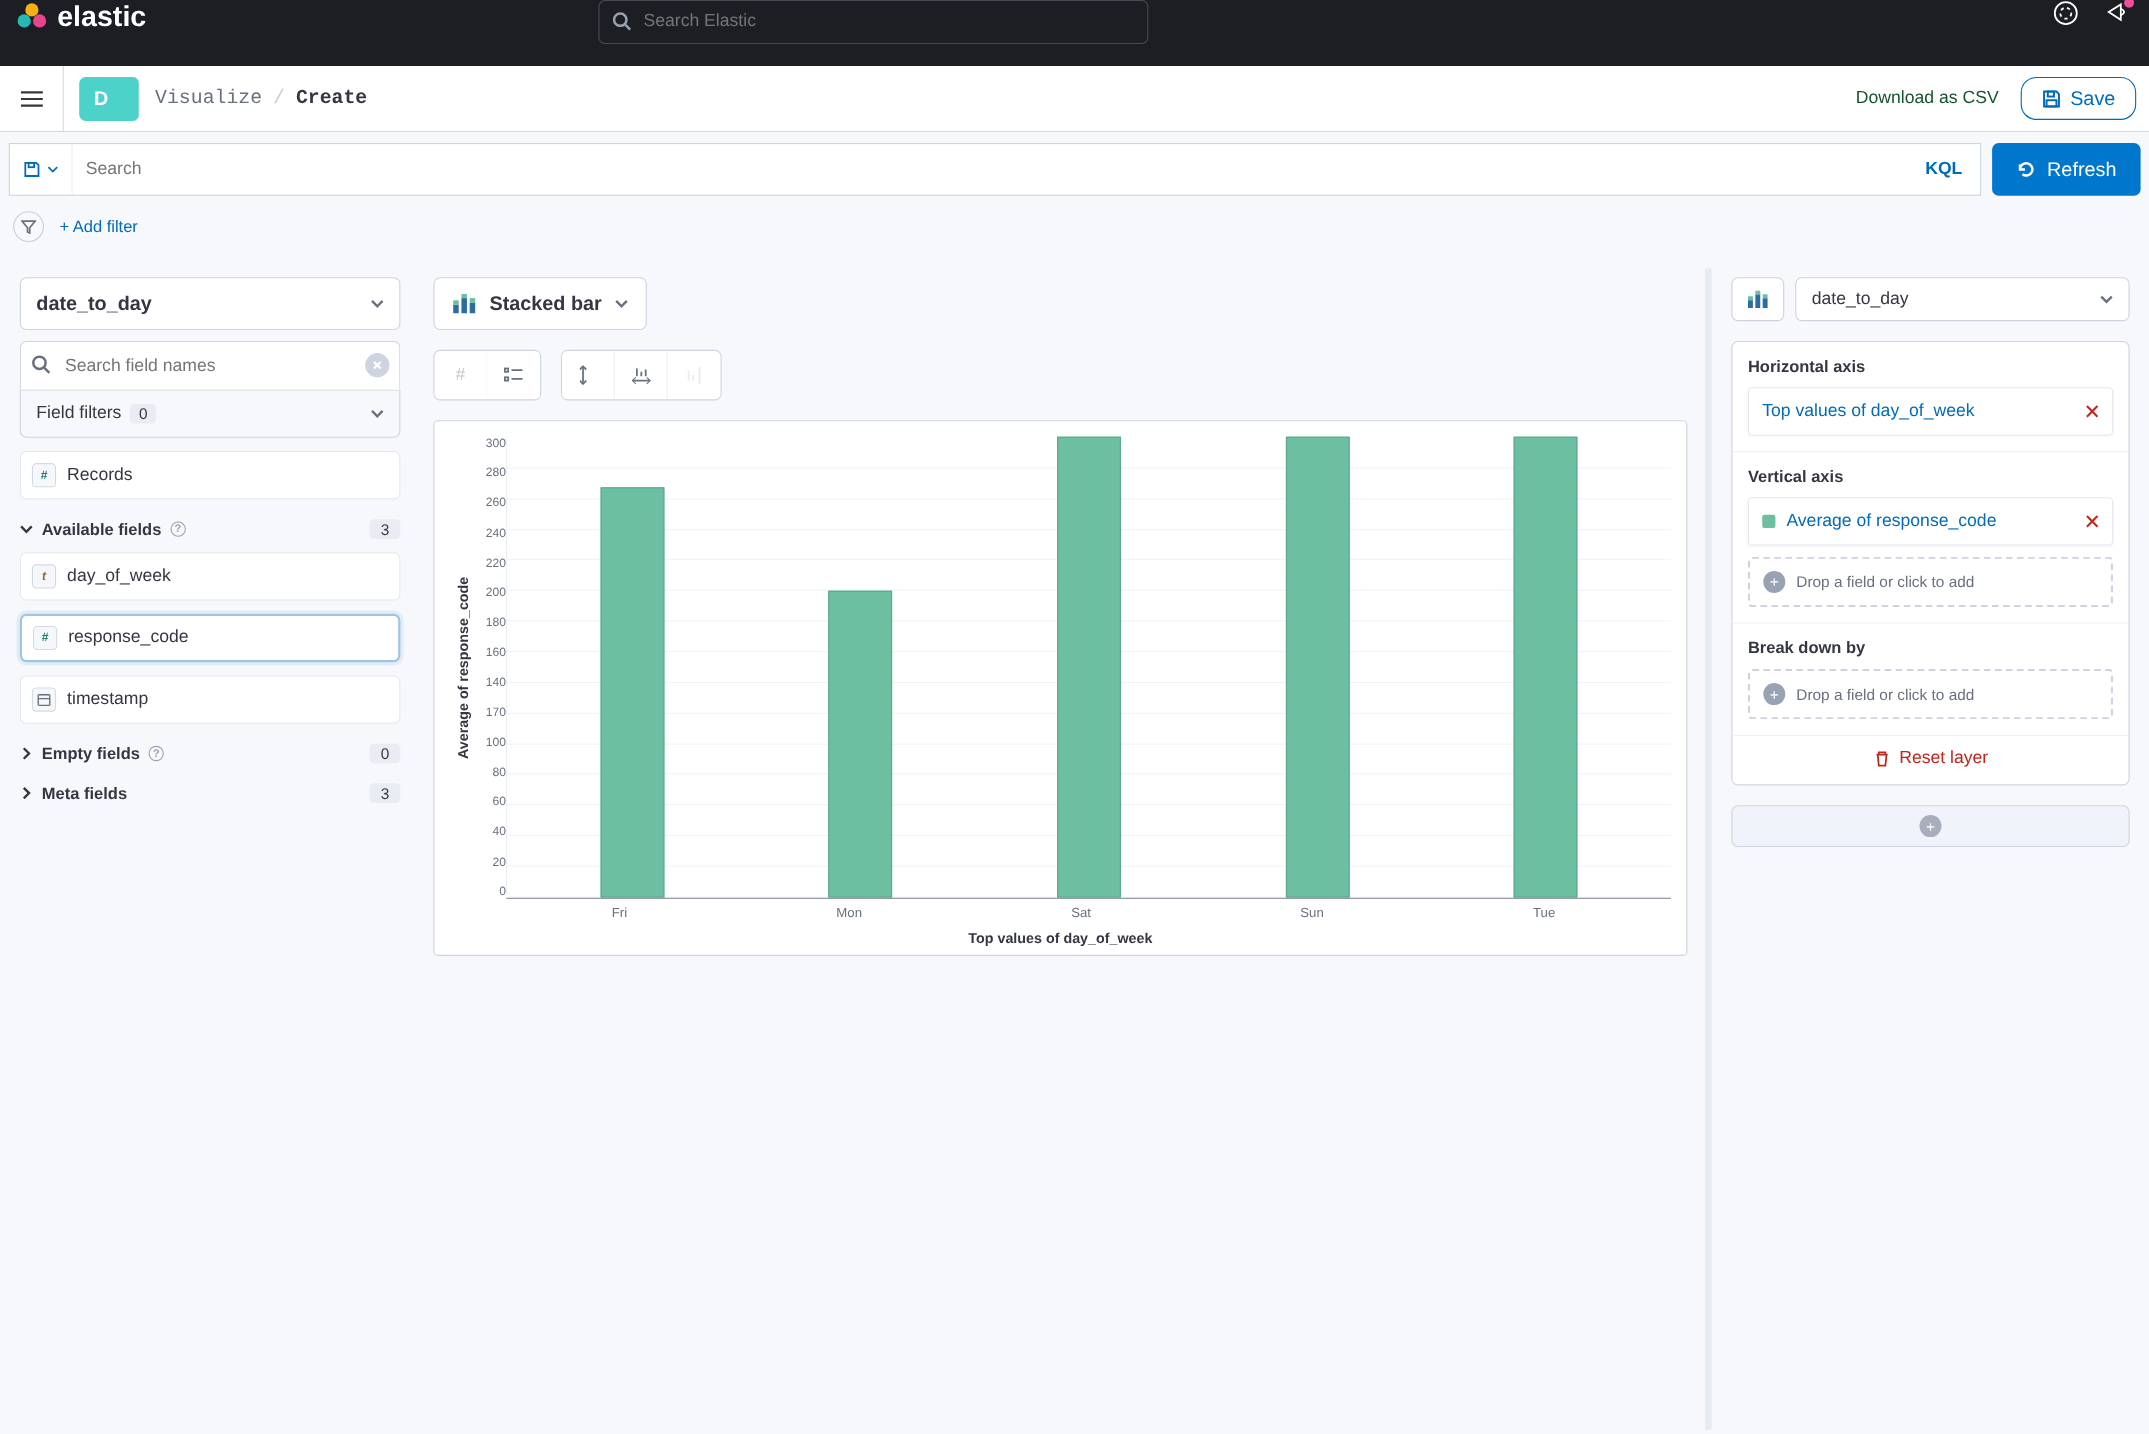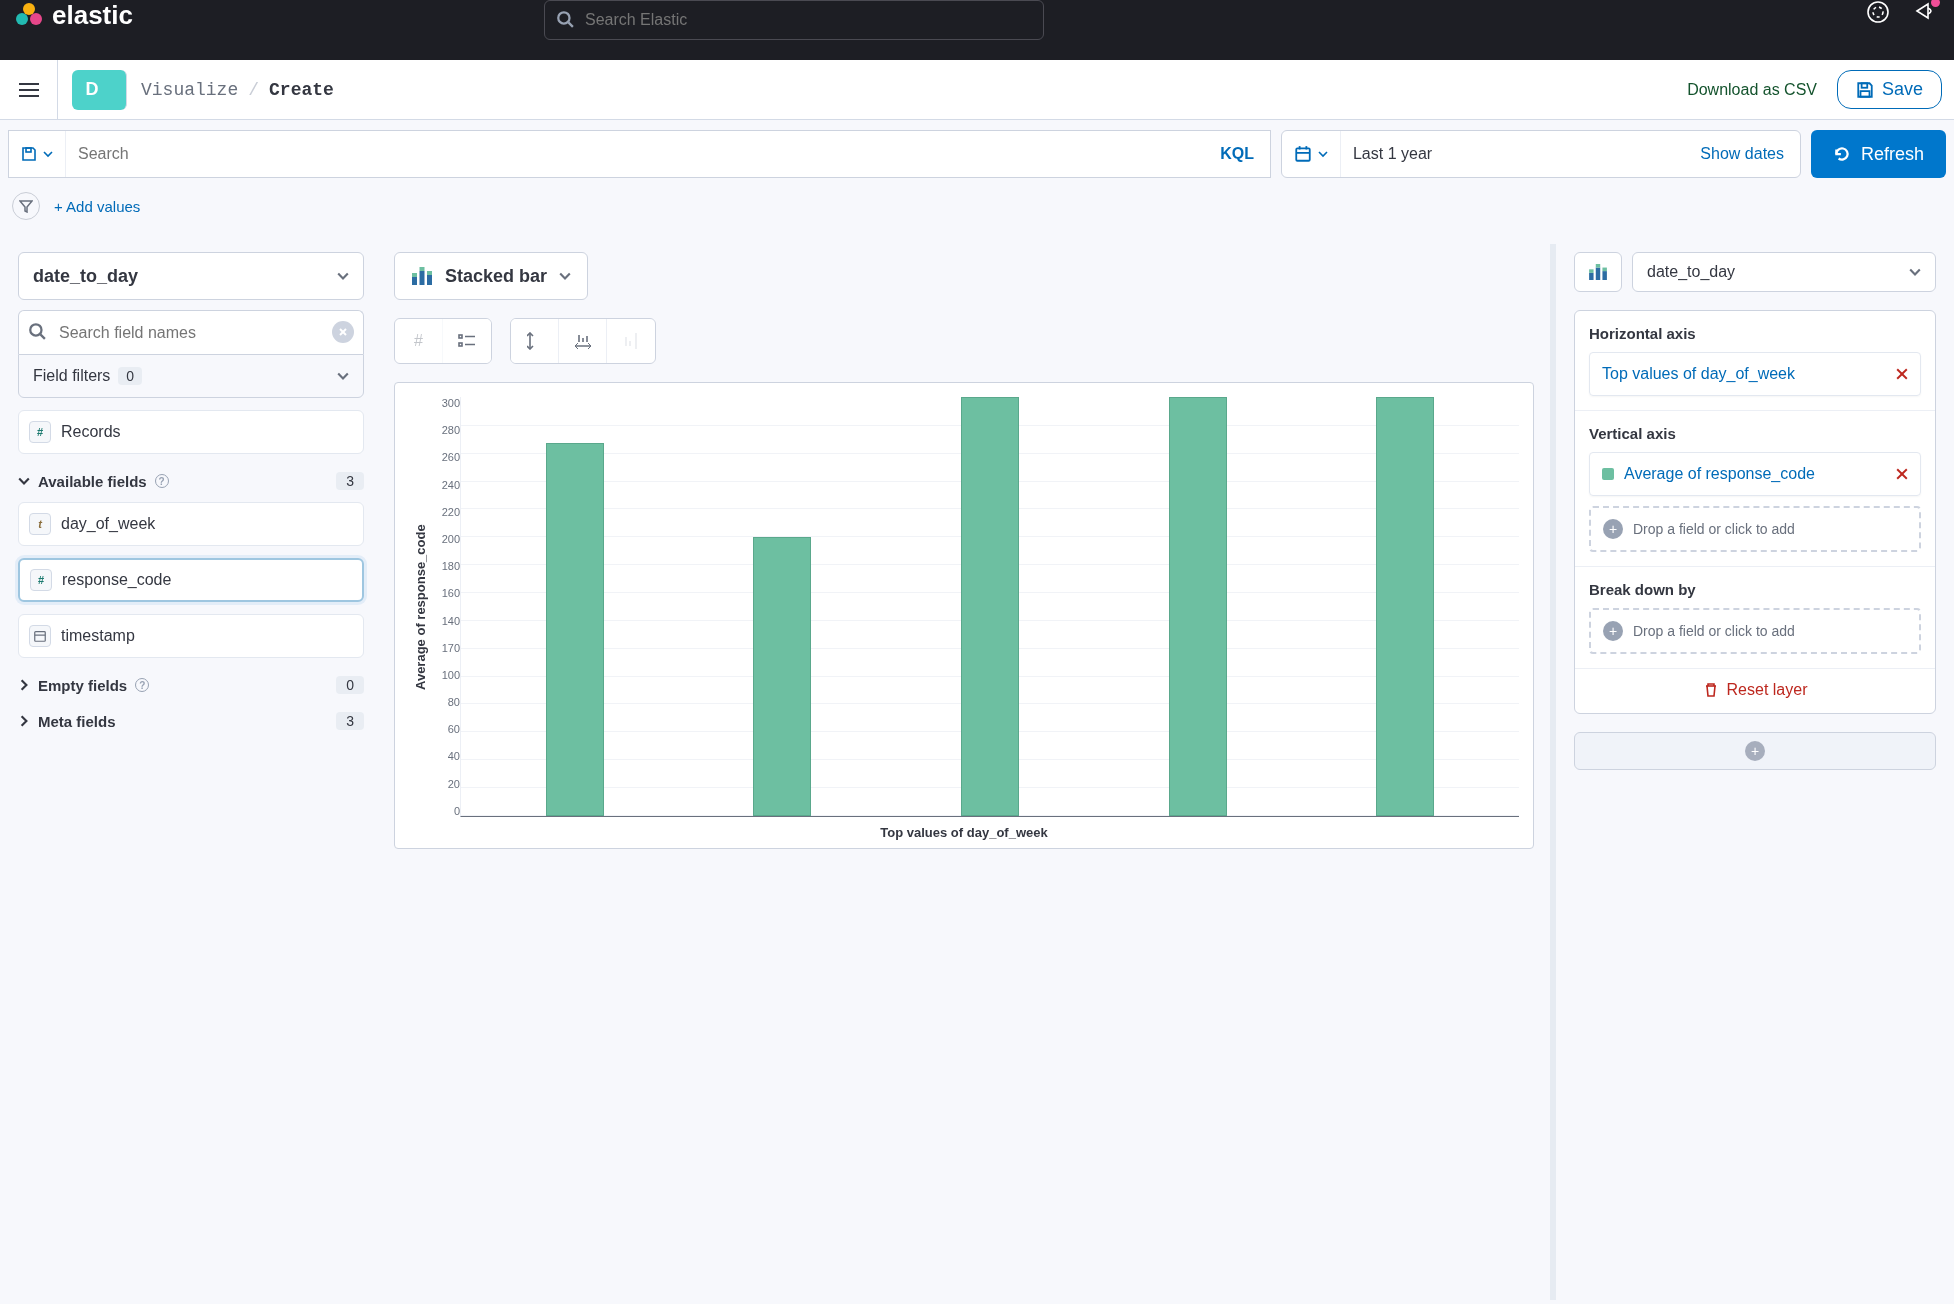--- a/index.html
+++ b/index.html
@@ -198,51 +198,36 @@
           <path d="M2 2 H12 L14 4 V14 H2 Z"></path>
           <rect x="5" y="2" width="5" height="4"></rect>
         </svg>
       <svg width="10" height="10" viewBox="0 0 10 10" fill="none" stroke="#006bb8" stroke-width="1.6">
           <path d="M1 3 L5 7 L9 3"></path>
         </svg>
     </div>
     <input type="text" placeholder="Search" style="">
     <span class="kql">KQL</span>
   </div>
-  <div class="datebox">
-    <div class="prefix2">
-      <svg width="18" height="18" viewBox="0 0 16 16" fill="none" stroke="#006bb8" stroke-width="1.6">
-          <rect x="2" y="3" width="12" height="11" rx="1"></rect>
-          <line x1="2" y1="7" x2="14" y2="7"></line>
-          <line x1="5" y1="1" x2="5" y2="4"></line>
-          <line x1="11" y1="1" x2="11" y2="4"></line>
-        </svg>
-      <svg width="10" height="10" viewBox="0 0 10 10" fill="none" stroke="#006bb8" stroke-width="1.6">
-          <path d="M1 3 L5 7 L9 3"></path>
-        </svg>
-    </div>
-    <span class="range">Last 1 year</span>
-    <span class="showdates">Show dates</span>
-  </div>
   <button class="btn-primary">
     <svg width="18" height="18" viewBox="0 0 16 16" fill="none" stroke="#fff" stroke-width="2">
         <path d="M3 8 A5 5 0 1 1 5 12"></path>
         <path d="M3 4 L3 8 L7 8"></path>
       </svg>
     <span>Refresh</span>
   </button>
 </div>
 
 <div class="filterrow">
   <div class="ficon">
     <svg width="14" height="14" viewBox="0 0 14 14" fill="none" stroke="#69707d" stroke-width="1.5">
         <path d="M1 2 H13 L8 8 V13 L6 12 V8 Z"></path>
       </svg>
   </div>
-  <span class="addfilter">+ Add values</span>
+  <span class="addfilter">+ Add filter</span>
 </div>
 
 <div class="main">
 
   <div class="panel-left">
     <div class="select-like bold">
       <span>date_to_day</span>
       <span class="caret">
         <svg width="12" height="12" viewBox="0 0 10 10" fill="none" stroke="#69707d" stroke-width="1.8">
             <path d="M1 3 L5 7 L9 3"></path>
@@ -424,20 +409,27 @@
             </div>
           <div class="bars" id="bars">
               <div class="bar" style="height: 89%;"></div>
               <div class="bar" style="height: 66.6667%;"></div>
               <div class="bar" style="height: 100%;"></div>
               <div class="bar" style="height: 100%;"></div>
               <div class="bar" style="height: 100%;"></div>
             </div>
         </div>
       </div>
+      <div class="xticks" id="xticks">
+          <span>Fri</span>
+          <span>Mon</span>
+          <span>Sat</span>
+          <span>Sun</span>
+          <span>Tue</span>
+        </div>
       <div class="xlabel">Top values of day_of_week</div>
     </div>
   </div>
 
   <div class="panel-right">
     <div class="layer-header">
       <div class="icon-btn">
         <svg width="20" height="16" viewBox="0 0 22 18">
           <rect x="1" y="10" width="5" height="8" fill="#2c6ca3"></rect>
             <rect x="1" y="6" width="5" height="4" fill="#6dbfa1"></rect>

